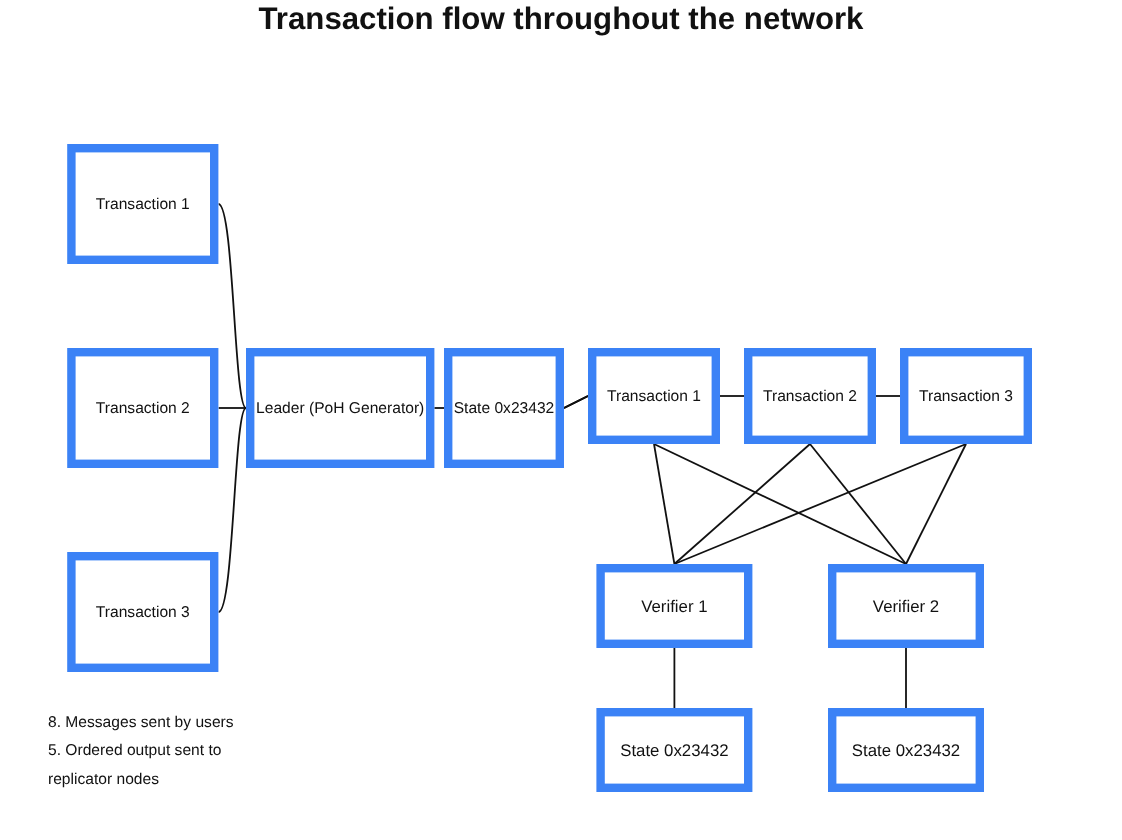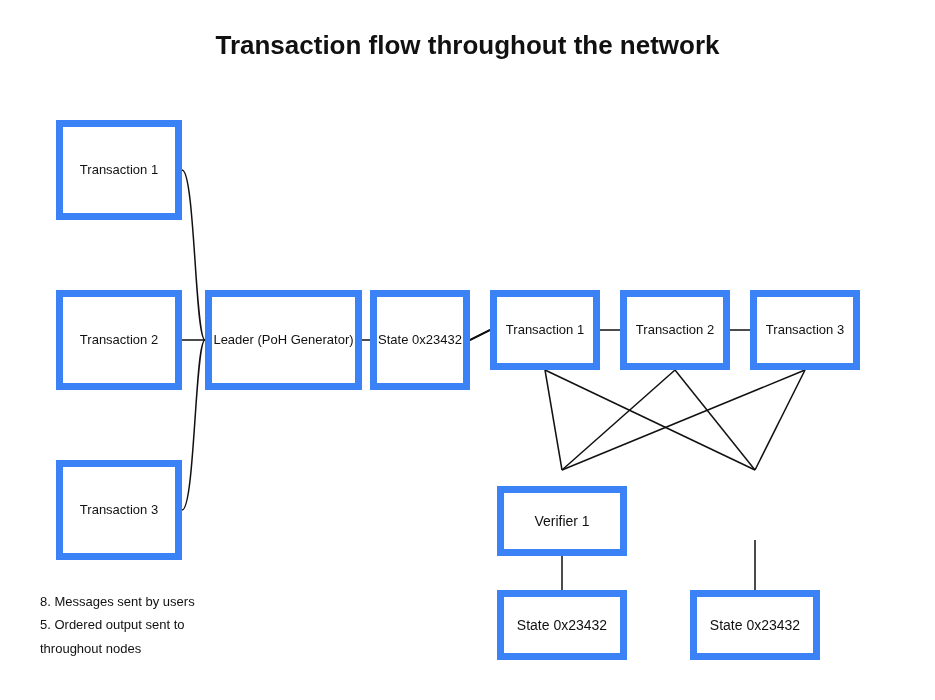--- a/index.html
+++ b/index.html
@@ -8,21 +8,20 @@
       height: 700px;
       background: #fff;
       font-family: Arial, sans-serif;
       overflow: hidden;
       position: relative;
     }
     .page-title {
       text-align: center;
       font-size: 26px;
       font-weight: bold;
-      padding-top: 30px;
       color: #111;
     }
     .diagram-container {
       position: absolute;
       top: 80px;
       left: 0;
       width: 935px;
       height: 600px;
     }
     .box {
@@ -43,21 +42,21 @@
     .tx3 { left: 56px; top: 380px; width: 126px; height: 100px; }
     
     .leader { left: 205px; top: 210px; width: 157px; height: 100px; font-size: 13px; }
     
     .state-left { left: 370px; top: 210px; width: 100px; height: 100px; }
     
     .tx-row1 { left: 490px; top: 210px; width: 110px; height: 80px; }
     .tx-row2 { left: 620px; top: 210px; width: 110px; height: 80px; }
     .tx-row3 { left: 750px; top: 210px; width: 110px; height: 80px; }
     
-    .verifier1 { left: 497px; top: 406px; width: 130px; height: 70px; font-size: 14px; }
+    .verifier1 { left: 497px; top: 390px; width: 130px; height: 70px; font-size: 14px; }
     .verifier2 { left: 690px; top: 390px; width: 130px; height: 70px; font-size: 14px; }
     
     .state-v1 { left: 497px; top: 510px; width: 130px; height: 70px; font-size: 14px; }
     .state-v2 { left: 690px; top: 510px; width: 130px; height: 70px; font-size: 14px; }
     
     .notes {
       position: absolute;
       left: 40px;
       top: 510px;
       font-size: 13px;
@@ -114,24 +113,25 @@
   <div class="box tx2">Transaction 2</div>
   <div class="box tx3">Transaction 3</div>
   <div class="box leader">Leader
 (PoH Generator)</div>
   <div class="box state-left">State
 0x23432</div>
   <div class="box tx-row1">Transaction 1</div>
   <div class="box tx-row2">Transaction 2</div>
   <div class="box tx-row3">Transaction 3</div>
   <div class="box verifier1">Verifier 1</div>
+  <div class="box verifier2">Verifier 2</div>
   <div class="box state-v1">State
 0x23432</div>
   <div class="box state-v2">State
 0x23432</div>
 
   <div class="notes">
     <div>8. Messages sent by users</div>
     <div>5. Ordered output sent to</div>
-    <div>   throughout nodes</div>
+    <div>   replicator nodes</div>
   </div>
 
 </div>
 
 </body></html>

